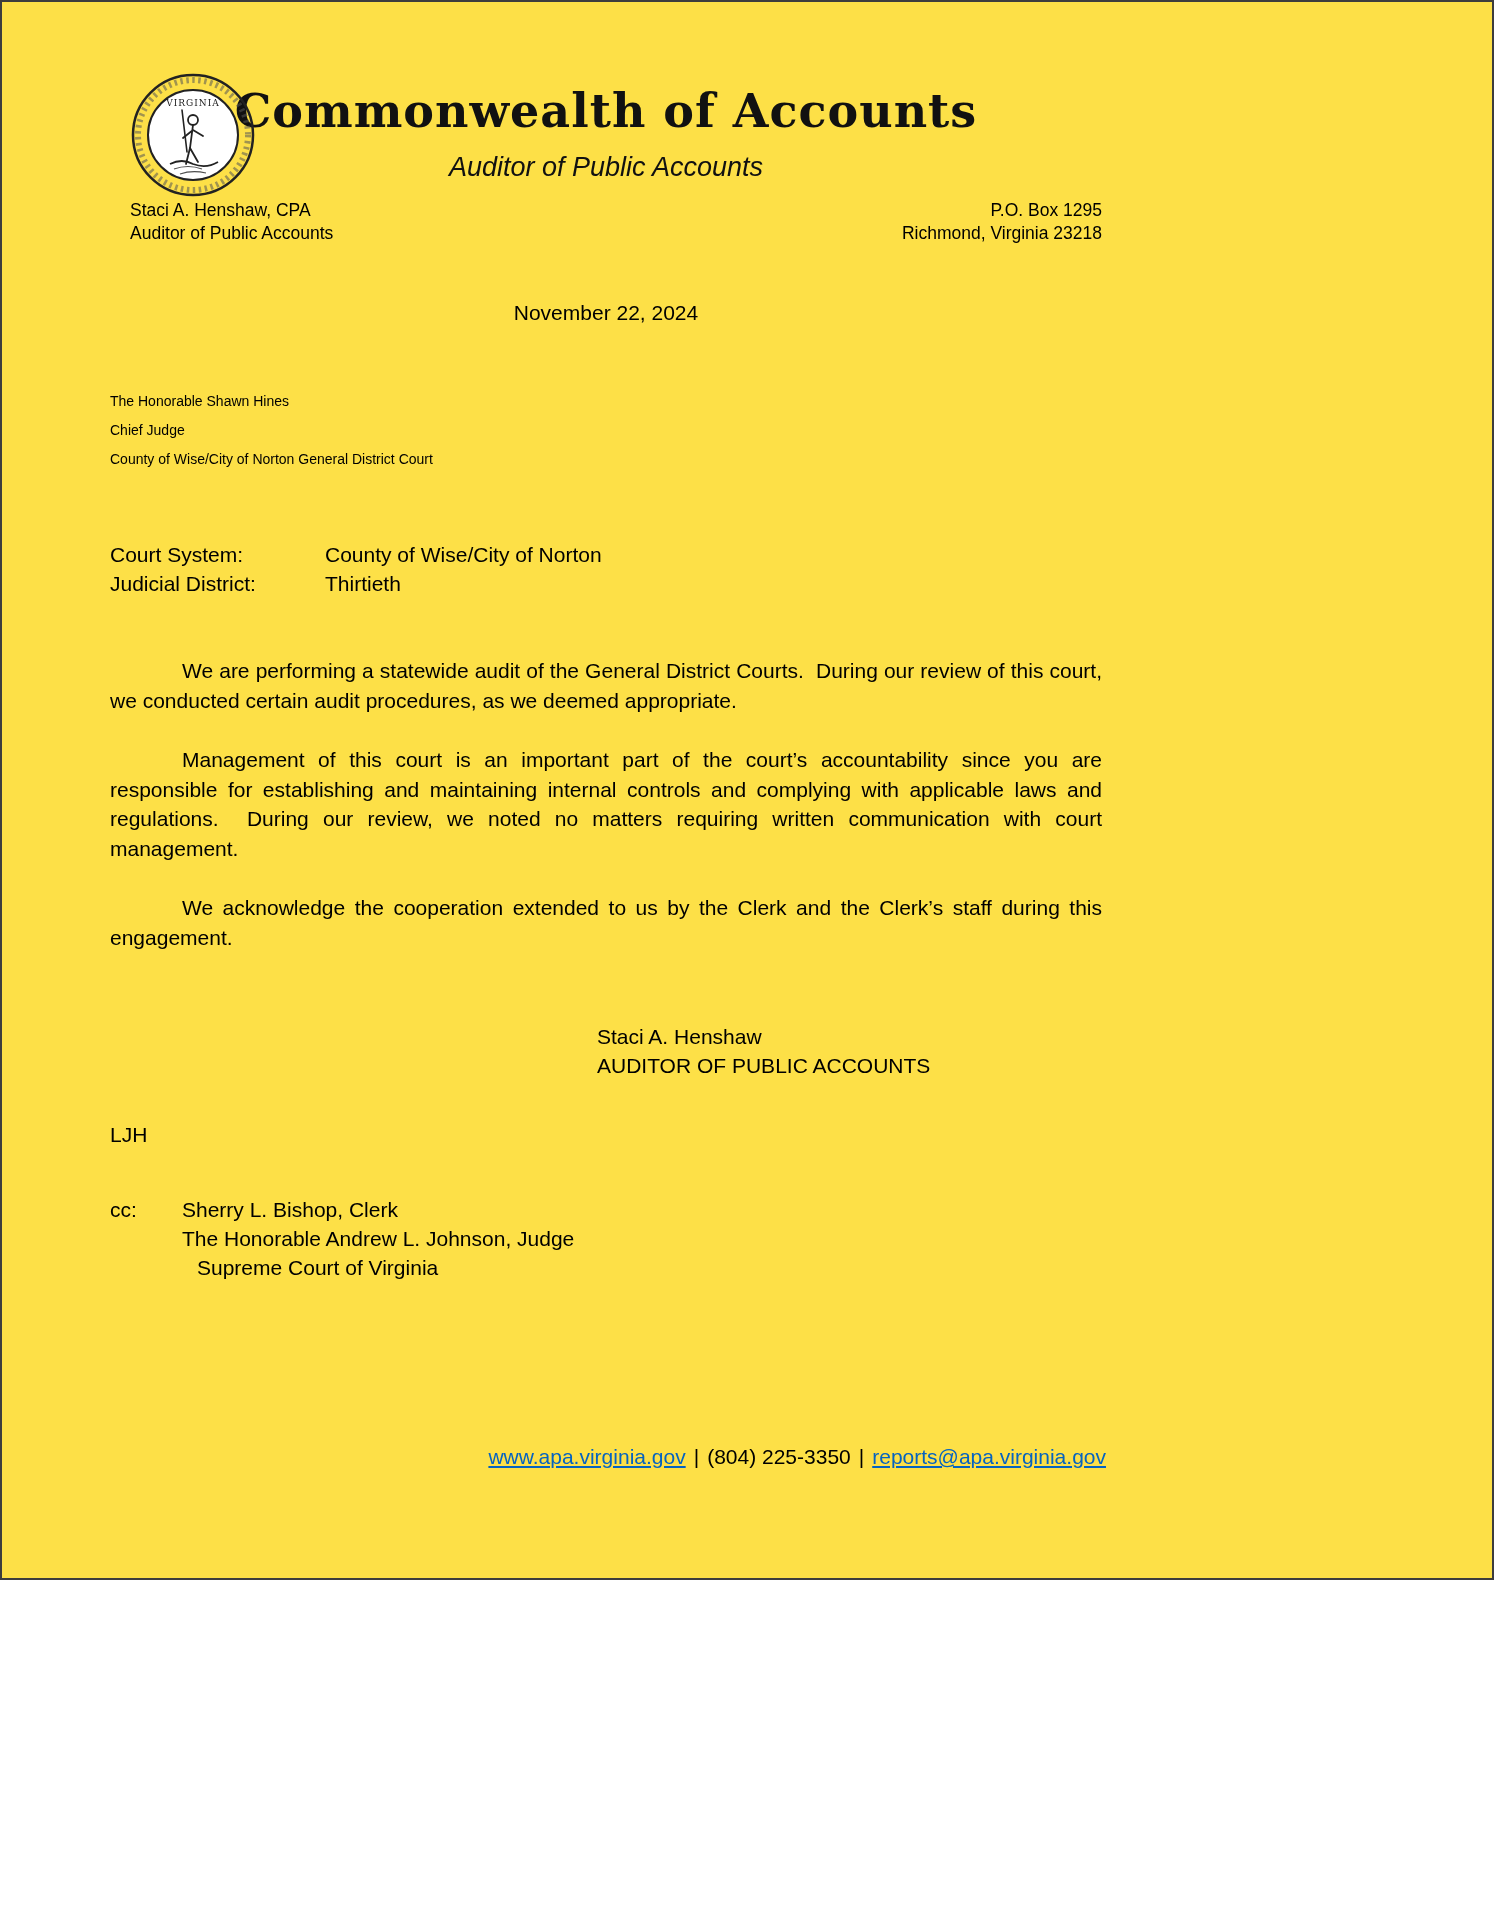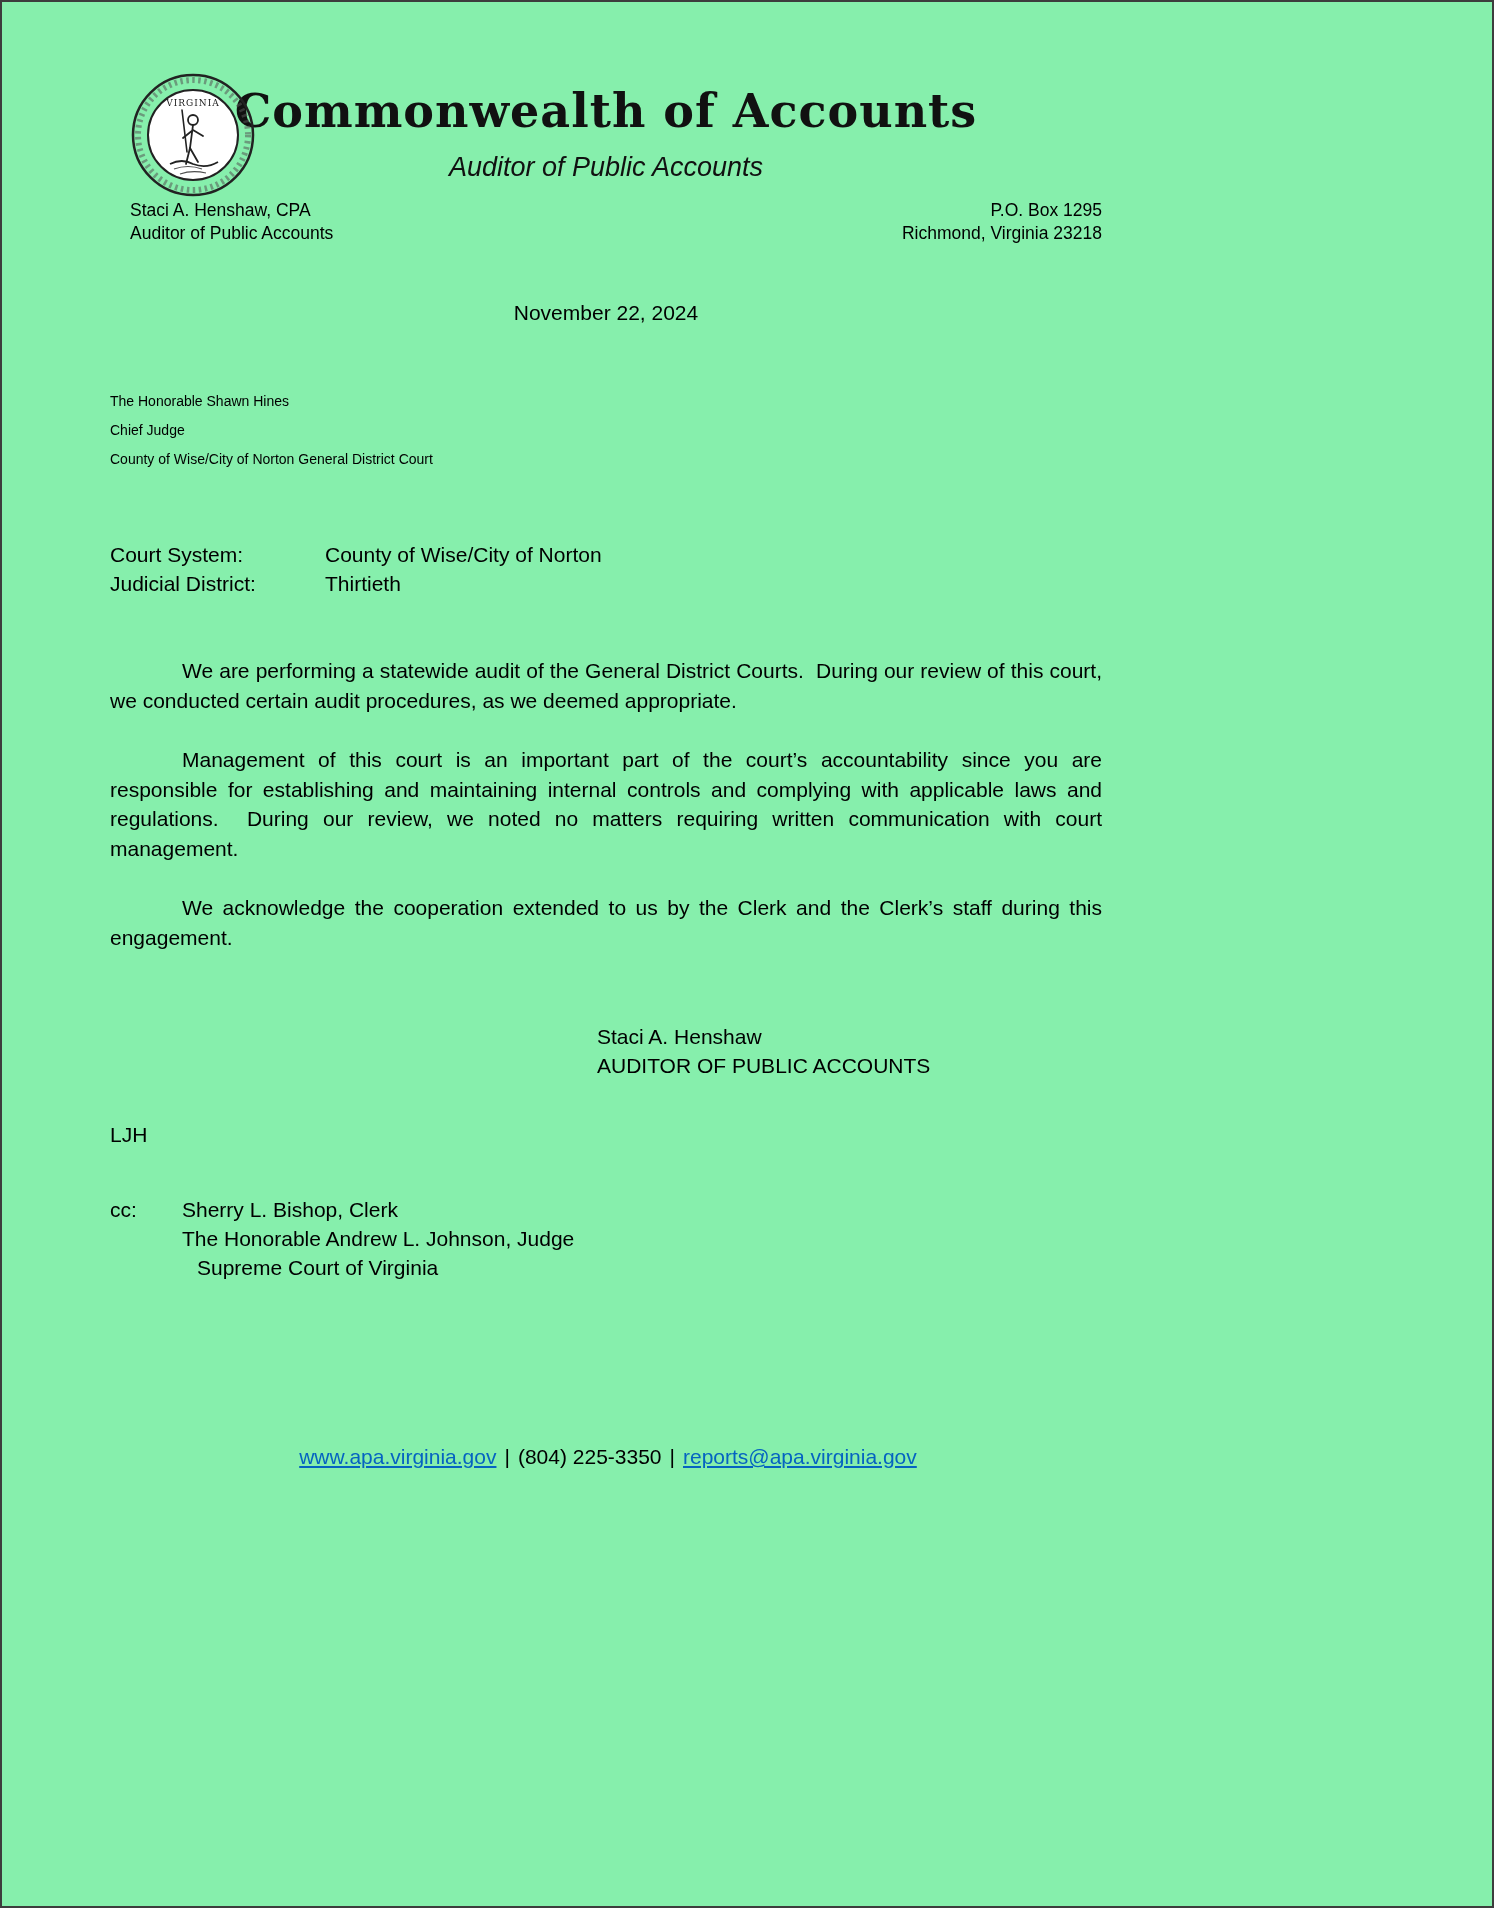--- a/index.html
+++ b/index.html
@@ -5,22 +5,22 @@
   * { margin: 0; padding: 0; box-sizing: border-box; }
   html, body { background: #ffffff; }
   body {
     font-family: "Liberation Sans", sans-serif;
     color: #000000;
     -webkit-font-smoothing: antialiased;
   }
   .page {
     position: relative;
     width: 1494px;
-    height: 1908px;
-    background: #86efac;
+    height: 1580px;
+    background: #fde047;
     border: 2px solid #3d3d3d;
     padding: 70px 390px 0 108px;
     overflow: hidden;
   }
   
   .seal {
     position: absolute;
     left: 128px;
     top: 70px;
     width: 126px;
@@ -93,21 +93,21 @@
     line-height: 29px;
   }
   .cc-label { width: 72px; flex: 0 0 72px; }
   .cc-sub { padding-left: 15px; }
   
   .footer {
     position: absolute;
     left: 108px;
     width: 996px;
     top: 1443px;
-    text-align: center;
+    text-align: right;
     font-size: 21px;
   }
   .footer a {
     color: #0563C1;
     text-decoration: underline;
     cursor: pointer;
   }
   .footer .sep { color: #000; padding: 0 8px; }
 </style>
 </head>

